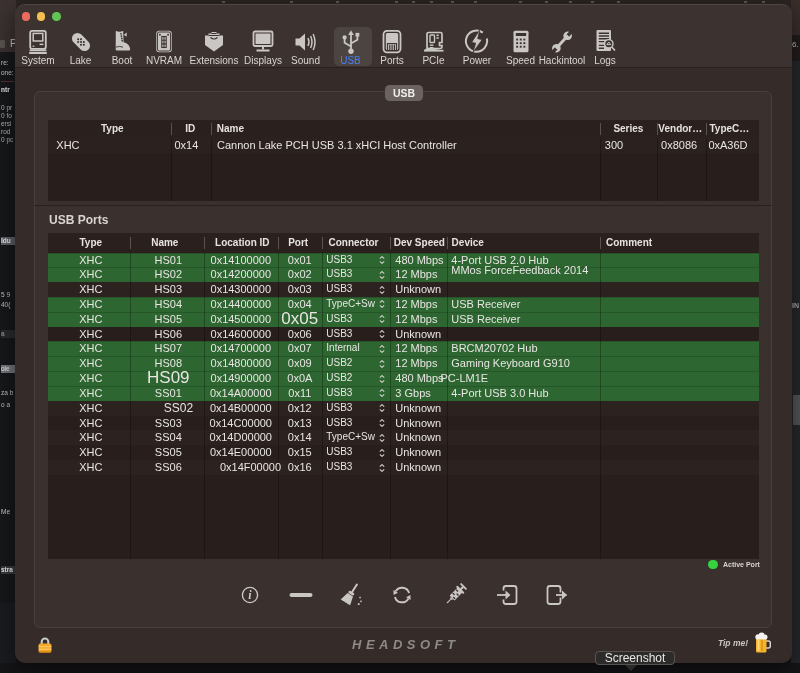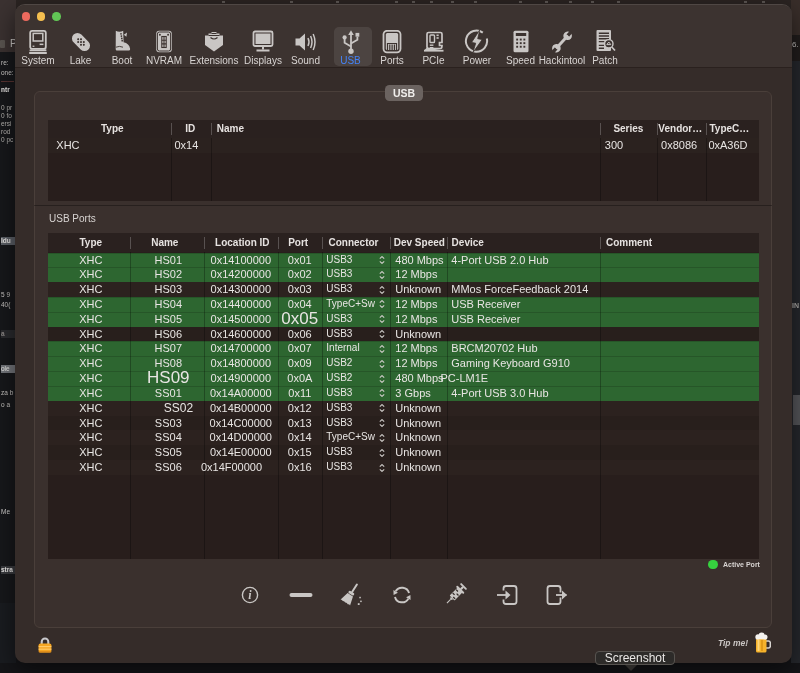--- a/index.html
+++ b/index.html
@@ -244,21 +244,21 @@
         <svg width="26" height="26" viewBox="0 0 26 26">
 <rect x="4.5" y="1" width="14.5" height="21" rx="1" fill="#c9c6c4"></rect>
 <g stroke="#3c3330" stroke-width="1.4">
             <path d="M6.8 4.2 H17 M6.8 7 H17 M6.8 9.8 H17 M6.8 12.6 H12.5 M6.8 16.4 H12 M6.8 19.2 H12"></path>
           </g>
 <circle cx="16.8" cy="14.8" r="4.2" fill="#3c3330" stroke="#c9c6c4" stroke-width="1.4"></circle>
 <path d="M14.8 15.6 L16.8 13 L18.8 15.6 Z" fill="none" stroke="#c9c6c4" stroke-width="1"></path>
 <path d="M19.8 18 L23 21.5" stroke="#c9c6c4" stroke-width="1.7"></path>
         </svg>
       </div>
-<div style="font-size:10px;color:#d8d4d2;">Patch</div>
+<div style="font-size:10px;color:#d8d4d2;">Logs</div>
     </div>
 <div class="abs" style="left:19px;top:86px;width:738px;height:537px;background:#3a302d;border:1px solid #4a3f3a;border-radius:6px;"></div>
 <div class="abs" style="left:370px;top:80px;width:38px;height:16px;background:#6b6360;border-radius:4.5px;text-align:center;font-size:10.5px;font-weight:bold;color:#f0eeec;line-height:16px;">USB</div>
 <div class="abs" style="left:32.5px;top:114.5px;width:711px;height:81px;background:#281e1c;overflow:hidden;">
 <div class="abs" style="left:0;top:0;width:711px;height:18px;background:#2a211f;"></div>
 <div class="abs" style="left:0;top:18px;width:711px;height:15px;background:#2b221f;"></div>
 <div class="abs" style="left:123.8px;top:18px;width:1px;height:63px;background:rgba(0,0,0,0.28)"></div>
 <div class="abs" style="left:123.8px;top:3px;width:1px;height:12px;background:rgba(255,255,255,0.22)"></div>
 <div class="abs" style="left:163.3px;top:18px;width:1px;height:63px;background:rgba(0,0,0,0.28)"></div>
 <div class="abs" style="left:163.3px;top:3px;width:1px;height:12px;background:rgba(255,255,255,0.22)"></div>
@@ -269,26 +269,27 @@
 <div class="abs" style="left:658.3px;top:18px;width:1px;height:63px;background:rgba(0,0,0,0.28)"></div>
 <div class="abs" style="left:658.3px;top:3px;width:1px;height:12px;background:rgba(255,255,255,0.22)"></div>
 <div class="abs" style="left:64.8px;top:0;height:18px;line-height:18px;font-size:10px;font-weight:bold;color:#e6e2e0;transform:translateX(-50%);white-space:nowrap">Type</div>
 <div class="abs" style="left:142.8px;top:0;height:18px;line-height:18px;font-size:10px;font-weight:bold;color:#e6e2e0;transform:translateX(-50%);white-space:nowrap">ID</div>
 <div class="abs" style="left:169.3px;top:0;height:18px;line-height:18px;font-size:10px;font-weight:bold;color:#e6e2e0;white-space:nowrap">Name</div>
 <div class="abs" style="left:580.9px;top:0;height:18px;line-height:18px;font-size:10px;font-weight:bold;color:#e6e2e0;transform:translateX(-50%);white-space:nowrap">Series</div>
 <div class="abs" style="left:632.8px;top:0;height:18px;line-height:18px;font-size:10px;font-weight:bold;color:#e6e2e0;transform:translateX(-50%);white-space:nowrap">Vendor…</div>
 <div class="abs" style="left:681.9px;top:0;height:18px;line-height:18px;font-size:10px;font-weight:bold;color:#e6e2e0;transform:translateX(-50%);white-space:nowrap">TypeC…</div>
 <div class="abs" style="left:8.8px;top:18px;height:15px;line-height:15px;font-size:11px;color:#e8e5e3;white-space:nowrap">XHC</div>
 <div class="abs" style="left:126.9px;top:18px;height:15px;line-height:15px;font-size:11px;color:#e8e5e3;white-space:nowrap">0x14</div>
+<div class="abs" style="left:169.5px;top:18px;height:15px;line-height:15px;font-size:11px;color:#e8e5e3;white-space:nowrap">Cannon Lake PCH USB 3.1 xHCI Host Controller</div>
 <div class="abs" style="left:557.3px;top:18px;height:15px;line-height:15px;font-size:11px;color:#e8e5e3;white-space:nowrap">300</div>
 <div class="abs" style="left:613.6px;top:18px;height:15px;line-height:15px;font-size:11px;color:#e8e5e3;white-space:nowrap">0x8086</div>
 <div class="abs" style="left:660.9px;top:18px;height:15px;line-height:15px;font-size:11px;color:#e8e5e3;white-space:nowrap">0xA36D</div>
 </div>
 <div class="abs" style="left:19px;top:199.5px;width:738px;height:1px;background:rgba(0,0,0,0.32);"></div>
-<div class="abs" style="left:34px;top:208px;font-size:10px;font-weight:normal;color:#d8d4d2;">USB Ports</div>
+<div class="abs" style="left:34px;top:208px;font-size:12px;font-weight:bold;color:#d8d4d2;">USB Ports</div>
 <div class="abs" style="left:32.5px;top:228px;width:711px;height:325.5px;background:#281e1c;overflow:hidden;">
 <div class="abs" style="left:0;top:0;width:711px;height:19px;background:#2a211f;"></div>
 <div class="abs" style="left:0;top:19.50px;width:711px;height:14.83px;background:#2d6630;"></div>
 <div class="abs" style="left:0;top:19.50px;width:711px;height:1px;background:rgba(0,0,0,0.15);"></div>
 <div class="abs" style="left:0;top:34.33px;width:711px;height:14.83px;background:#2d6630;"></div>
 <div class="abs" style="left:0;top:34.33px;width:711px;height:1px;background:rgba(0,0,0,0.15);"></div>
 <div class="abs" style="left:0;top:49.16px;width:711px;height:14.83px;background:#2c221f;"></div>
 <div class="abs" style="left:0;top:63.99px;width:711px;height:14.83px;background:#2d6630;"></div>
 <div class="abs" style="left:0;top:63.99px;width:711px;height:1px;background:rgba(0,0,0,0.15);"></div>
 <div class="abs" style="left:0;top:78.82px;width:711px;height:14.83px;background:#2d6630;"></div>
@@ -345,21 +346,21 @@
 <div class="abs" style="left:120.8px;top:34.33px;height:14.83px;line-height:14.83px;font-size:11px;color:#e8e5e3;transform:translateX(-50%);white-space:nowrap">HS02</div>
 <div class="abs" style="left:193.3px;top:34.33px;height:14.83px;line-height:14.83px;font-size:11px;color:#e8e5e3;transform:translateX(-50%);white-space:nowrap">0x14200000</div>
 <div class="abs" style="left:252.3px;top:34.33px;height:14.83px;line-height:14.83px;font-size:11px;color:#e8e5e3;transform:translateX(-50%);white-space:nowrap">0x02</div>
 <div class="abs" style="left:278.8px;top:34.33px;height:14.83px;line-height:14.83px;font-size:10px;color:#e8e5e3;white-space:nowrap">USB3</div>
 <div class="abs" style="left:331.8px;top:37.73px;">
         <svg width="6" height="8" viewBox="0 0 6 8">
           <path d="M0.8 2.6 L3 0.6 L5.2 2.6 M0.8 5.4 L3 7.4 L5.2 5.4" fill="none" stroke="#cfccc9" stroke-width="1.1"></path>
         </svg>
       </div>
 <div class="abs" style="left:347.8px;top:34.33px;height:14.83px;line-height:14.83px;font-size:11px;color:#e8e5e3;white-space:nowrap">12 Mbps</div>
-<div class="abs" style="left:403.8px;top:49px;height:21px;line-height:14.83px;font-size:11px;color:#e8e5e3;white-space:nowrap">MMos ForceFeedback 2014</div>
+<div class="abs" style="left:403.8px;top:30px;height:21px;line-height:14.83px;font-size:11px;color:#e8e5e3;white-space:nowrap">MMos ForceFeedback 2014</div>
 <div class="abs" style="left:43.3px;top:49.16px;height:14.83px;line-height:14.83px;font-size:11px;color:#e8e5e3;transform:translateX(-50%);white-space:nowrap">XHC</div>
 <div class="abs" style="left:120.8px;top:49.16px;height:14.83px;line-height:14.83px;font-size:11px;color:#e8e5e3;transform:translateX(-50%);white-space:nowrap">HS03</div>
 <div class="abs" style="left:193.3px;top:49.16px;height:14.83px;line-height:14.83px;font-size:11px;color:#e8e5e3;transform:translateX(-50%);white-space:nowrap">0x14300000</div>
 <div class="abs" style="left:252.3px;top:49.16px;height:14.83px;line-height:14.83px;font-size:11px;color:#e8e5e3;transform:translateX(-50%);white-space:nowrap">0x03</div>
 <div class="abs" style="left:278.8px;top:49.16px;height:14.83px;line-height:14.83px;font-size:10px;color:#e8e5e3;white-space:nowrap">USB3</div>
 <div class="abs" style="left:331.8px;top:52.56px;">
         <svg width="6" height="8" viewBox="0 0 6 8">
           <path d="M0.8 2.6 L3 0.6 L5.2 2.6 M0.8 5.4 L3 7.4 L5.2 5.4" fill="none" stroke="#cfccc9" stroke-width="1.1"></path>
         </svg>
       </div>
@@ -486,21 +487,21 @@
 <div class="abs" style="left:252.3px;top:212.29px;height:14.83px;line-height:14.83px;font-size:11px;color:#e8e5e3;transform:translateX(-50%);white-space:nowrap">0x15</div>
 <div class="abs" style="left:278.8px;top:212.29px;height:14.83px;line-height:14.83px;font-size:10px;color:#e8e5e3;white-space:nowrap">USB3</div>
 <div class="abs" style="left:331.8px;top:215.69px;">
         <svg width="6" height="8" viewBox="0 0 6 8">
           <path d="M0.8 2.6 L3 0.6 L5.2 2.6 M0.8 5.4 L3 7.4 L5.2 5.4" fill="none" stroke="#cfccc9" stroke-width="1.1"></path>
         </svg>
       </div>
 <div class="abs" style="left:347.8px;top:212.29px;height:14.83px;line-height:14.83px;font-size:11px;color:#e8e5e3;white-space:nowrap">Unknown</div>
 <div class="abs" style="left:43.3px;top:227.12px;height:14.83px;line-height:14.83px;font-size:11px;color:#e8e5e3;transform:translateX(-50%);white-space:nowrap">XHC</div>
 <div class="abs" style="left:120.8px;top:227.12px;height:14.83px;line-height:14.83px;font-size:11px;color:#e8e5e3;transform:translateX(-50%);white-space:nowrap">SS06</div>
-<div class="abs" style="left:184px;top:227.12px;height:14.83px;line-height:14.83px;font-size:11px;color:#e8e5e3;transform:translateX(-50%);white-space:nowrap">0x14F00000</div>
+<div class="abs" style="left:203px;top:227.12px;height:14.83px;line-height:14.83px;font-size:11px;color:#e8e5e3;transform:translateX(-50%);white-space:nowrap">0x14F00000</div>
 <div class="abs" style="left:252.3px;top:227.12px;height:14.83px;line-height:14.83px;font-size:11px;color:#e8e5e3;transform:translateX(-50%);white-space:nowrap">0x16</div>
 <div class="abs" style="left:278.8px;top:227.12px;height:14.83px;line-height:14.83px;font-size:10px;color:#e8e5e3;white-space:nowrap">USB3</div>
 <div class="abs" style="left:331.8px;top:230.52px;">
         <svg width="6" height="8" viewBox="0 0 6 8">
           <path d="M0.8 2.6 L3 0.6 L5.2 2.6 M0.8 5.4 L3 7.4 L5.2 5.4" fill="none" stroke="#cfccc9" stroke-width="1.1"></path>
         </svg>
       </div>
 <div class="abs" style="left:347.8px;top:227.12px;height:14.83px;line-height:14.83px;font-size:11px;color:#e8e5e3;white-space:nowrap">Unknown</div>
 </div>
 <div class="abs" style="left:693.25px;top:554.75px;width:9.5px;height:9.5px;border-radius:50%;background:#36d23f;"></div>
@@ -576,20 +577,21 @@
     </div>
 <div class="abs" style="left:21.5px;top:631.5px;width:16px;height:16px;">
       <svg width="16" height="16" viewBox="0 0 16 16">
 <path d="M4.7 7.2 V4.8 A3.3 3.3 0 0 1 11.3 4.8 V7.2" fill="none" stroke="#c9c9cc" stroke-width="2.1"></path>
 <rect x="1.6" y="6.6" width="12.8" height="8.8" rx="1.7" fill="#f5a623"></rect>
 <rect x="1.6" y="9" width="12.8" height="1.2" fill="#ffc968"></rect>
 <rect x="1.6" y="11.6" width="12.8" height="1.2" fill="#ffc968"></rect>
 <rect x="1.6" y="13.9" width="12.8" height="1.5" rx="0.75" fill="#e08d1a"></rect>
 </svg>
     </div>
+<div class="abs" style="left:0;top:631.5px;width:777px;text-align:center;font-size:13px;font-weight:bold;font-style:italic;letter-spacing:4.5px;text-indent:4.5px;color:#8e8a88;">HEADSOFT</div>
 <div class="abs" style="left:693px;top:633px;width:40px;text-align:right;font-size:8.5px;font-weight:bold;font-style:italic;color:#cac6c4;">Tip me!</div>
 <div class="abs" style="left:738px;top:627px;width:18px;height:22px;">
       <svg width="18" height="22" viewBox="0 0 18 22">
 <path d="M13 9 H15.5 Q17.3 9 17.3 11 V14 Q17.3 16 15.5 16 H13" fill="none" stroke="#d8d4d0" stroke-width="1.5"></path>
 <rect x="3" y="6.5" width="10.5" height="14" rx="1.5" fill="#f7b32b"></rect>
 <rect x="4.5" y="8" width="2" height="11" fill="#fcd57a"></rect>
 <rect x="8" y="8" width="2" height="11" fill="#e09a18"></rect>
 <circle cx="5" cy="4.8" r="2.6" fill="#f4f2ef"></circle>
         <circle cx="8.6" cy="3.6" r="3" fill="#f4f2ef"></circle>
         <circle cx="12" cy="5" r="2.5" fill="#f4f2ef"></circle>

